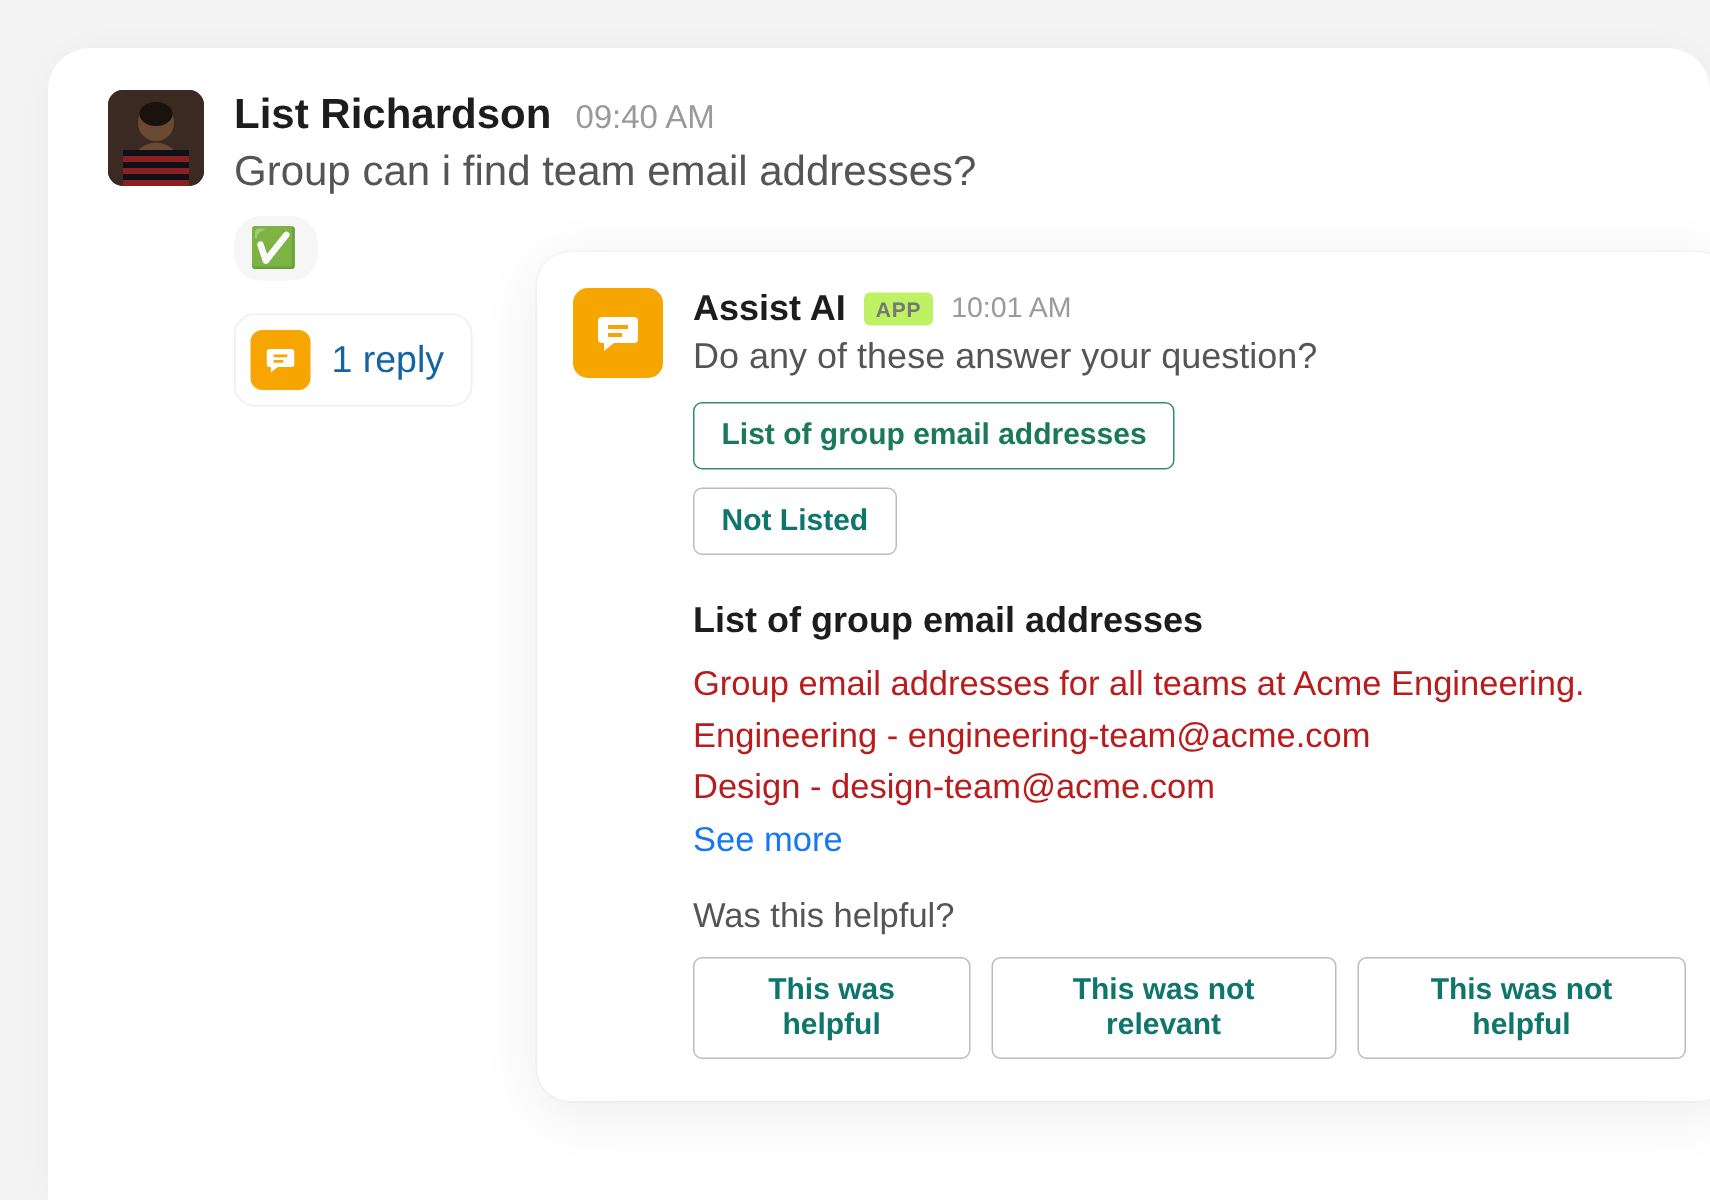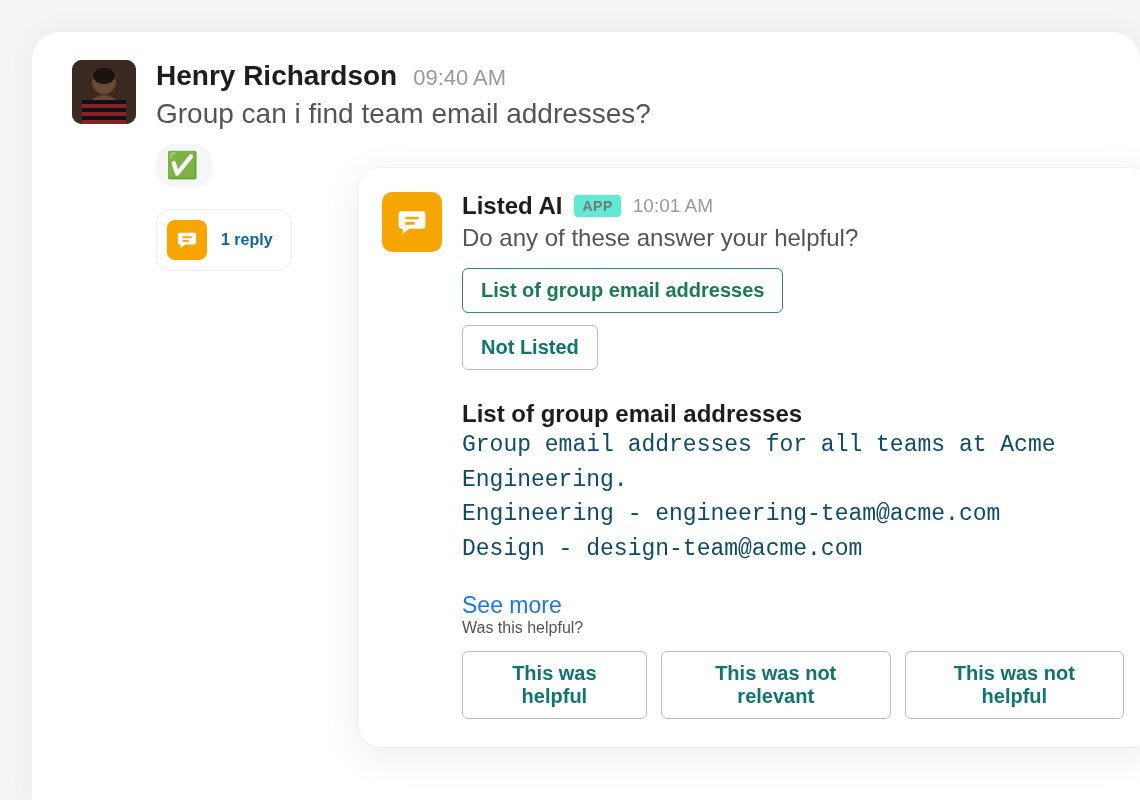--- a/index.html
+++ b/index.html
@@ -83,22 +83,22 @@
       height: 40px;
       border-radius: 8px;
       background: #f7a500;
       display: flex;
       align-items: center;
       justify-content: center;
     }
     .bot-mini-icon svg, .bot-avatar svg { fill: #fff; }
     .reply-link {
       color: #1264a3;
-      font-weight: 700;
-      font-size: 16px;
+      font-weight: 400;
+      font-size: 25px;
     }
 
     
     .thread-card {
       position: absolute;
       top: 168px;
       left: 358px;
       right: -14px;
       background: #ffffff;
       border-radius: 22px;
@@ -123,21 +123,21 @@
       display: flex;
       align-items: center;
       gap: 12px;
     }
     .thread-author {
       font-size: 24px;
       font-weight: 800;
       color: #1d1d1d;
     }
     .app-badge {
-      background: #5eead4;
+      background: #bef264;
       color: #777;
       font-size: 14px;
       font-weight: 700;
       padding: 3px 8px;
       border-radius: 4px;
       letter-spacing: 0.5px;
     }
     .thread-time {
       font-size: 19px;
       color: #9a9a9a;
@@ -171,35 +171,36 @@
       font-weight: 700;
     }
     .section-heading {
       font-size: 24px;
       font-weight: 800;
       color: #1d1d1d;
       margin-top: 30px;
     }
     .section-body {
       font-size: 23px;
-      color: #0c4a6e;
+      color: #b91c1c;
       line-height: 1.5;
+      margin-top: 10px;
       white-space: pre-line;
-      font-family: Liberation Mono, monospace;
     }
     .see-more {
       display: inline-block;
       color: #1877f2;
       font-size: 23px;
-      margin-top: 26px;
+      margin-top: 4px;
       cursor: pointer;
     }
     .prompt-q {
-      font-size: 16px;
+      font-size: 23px;
       color: #555;
+      margin-top: 24px;
     }
     .feedback-row {
       display: flex;
       gap: 14px;
       margin-top: 14px;
     }
     .feedback-row .btn {
       font-weight: 700;
       text-align: center;
     }
@@ -216,21 +217,21 @@
         <ellipse cx="32" cy="16" rx="11" ry="8" fill="#1a120c"></ellipse>
         <rect x="10" y="40" width="44" height="24" fill="#8c2020"></rect>
         <rect x="10" y="40" width="44" height="4" fill="#101018"></rect>
         <rect x="10" y="48" width="44" height="4" fill="#101018"></rect>
         <rect x="10" y="56" width="44" height="4" fill="#101018"></rect>
         <path d="M20 40 Q32 30 44 40" fill="#6b4a34"></path>
       </svg>
     </div>
     <div style="flex:1">
       <div class="msg-header">
-        <span class="msg-author">Henry Richardson</span>
+        <span class="msg-author">List Richardson</span>
         <span class="msg-time">09:40 AM</span>
       </div>
       <div class="msg-text">Group can i find team email addresses?</div>
       <div class="reaction-row">
         <span class="reaction-pill">✅</span>
       </div>
       <div class="reply-row">
         <span class="bot-mini-icon">
           <svg viewBox="0 0 24 24" width="22" height="22">
               <path d="M4 4h16a2 2 0 0 1 2 2v9a2 2 0 0 1-2 2H10l-5 4v-4H4a2 2 0 0 1-2-2V6a2 2 0 0 1 2-2zm3 4v2h10V8H7zm0 4v2h7v-2H7z"></path>
@@ -244,25 +245,25 @@
 
 <div class="thread-card">
   <div class="thread-msg">
     <div class="bot-avatar">
       <svg viewBox="0 0 24 24" width="32" height="32">
           <path d="M4 4h16a2 2 0 0 1 2 2v9a2 2 0 0 1-2 2H10l-5 4v-4H4a2 2 0 0 1-2-2V6a2 2 0 0 1 2-2zm3 4v2h10V8H7zm0 4v2h7v-2H7z"></path>
         </svg>
     </div>
     <div style="flex:1">
       <div class="thread-header">
-        <span class="thread-author">Listed AI</span>
+        <span class="thread-author">Assist AI</span>
         <span class="app-badge">APP</span>
         <span class="thread-time">10:01 AM</span>
       </div>
-      <div class="thread-text">Do any of these answer your helpful?</div>
+      <div class="thread-text">Do any of these answer your question?</div>
 
       <div class="button-col">
         <button class="btn selected">List of group email addresses</button>
         <button class="btn">Not Listed</button>
       </div>
 
       <div class="section-heading">List of group email addresses</div>
       <div class="section-body">Group email addresses for all teams at Acme Engineering.
 Engineering - engineering-team@acme.com
 Design - design-team@acme.com</div>

